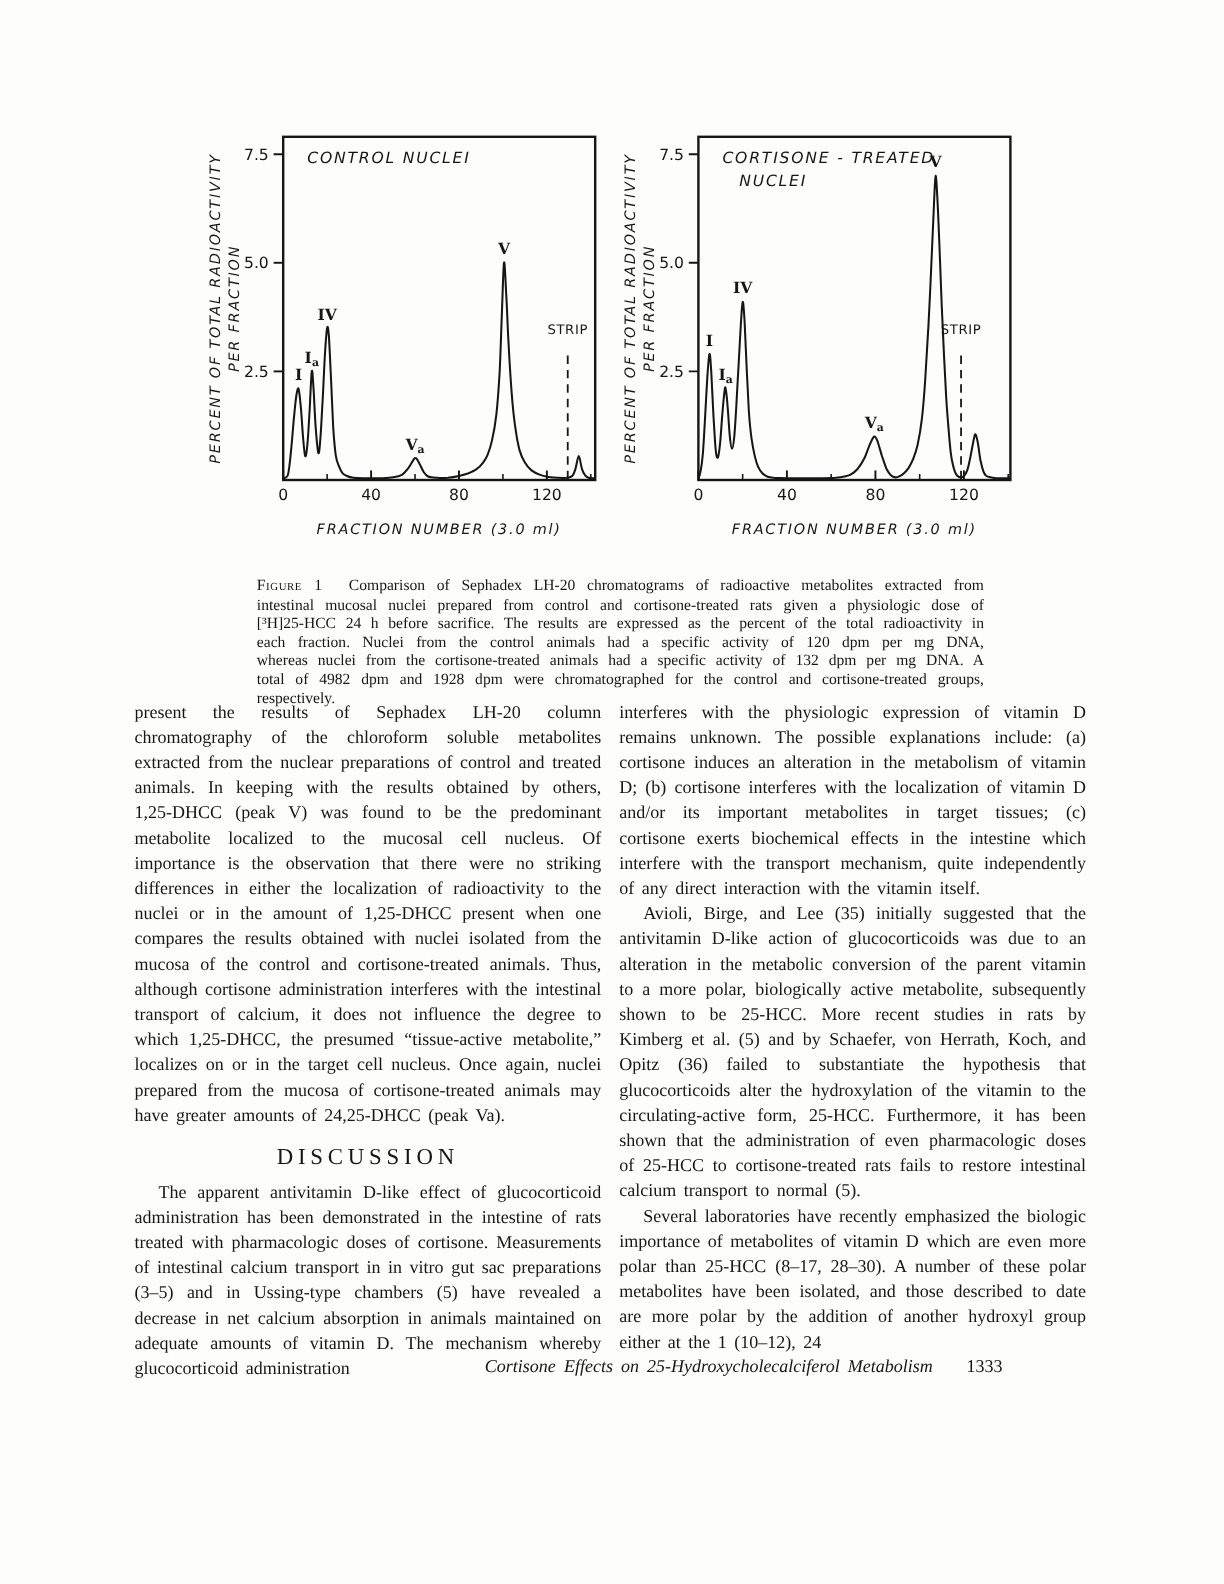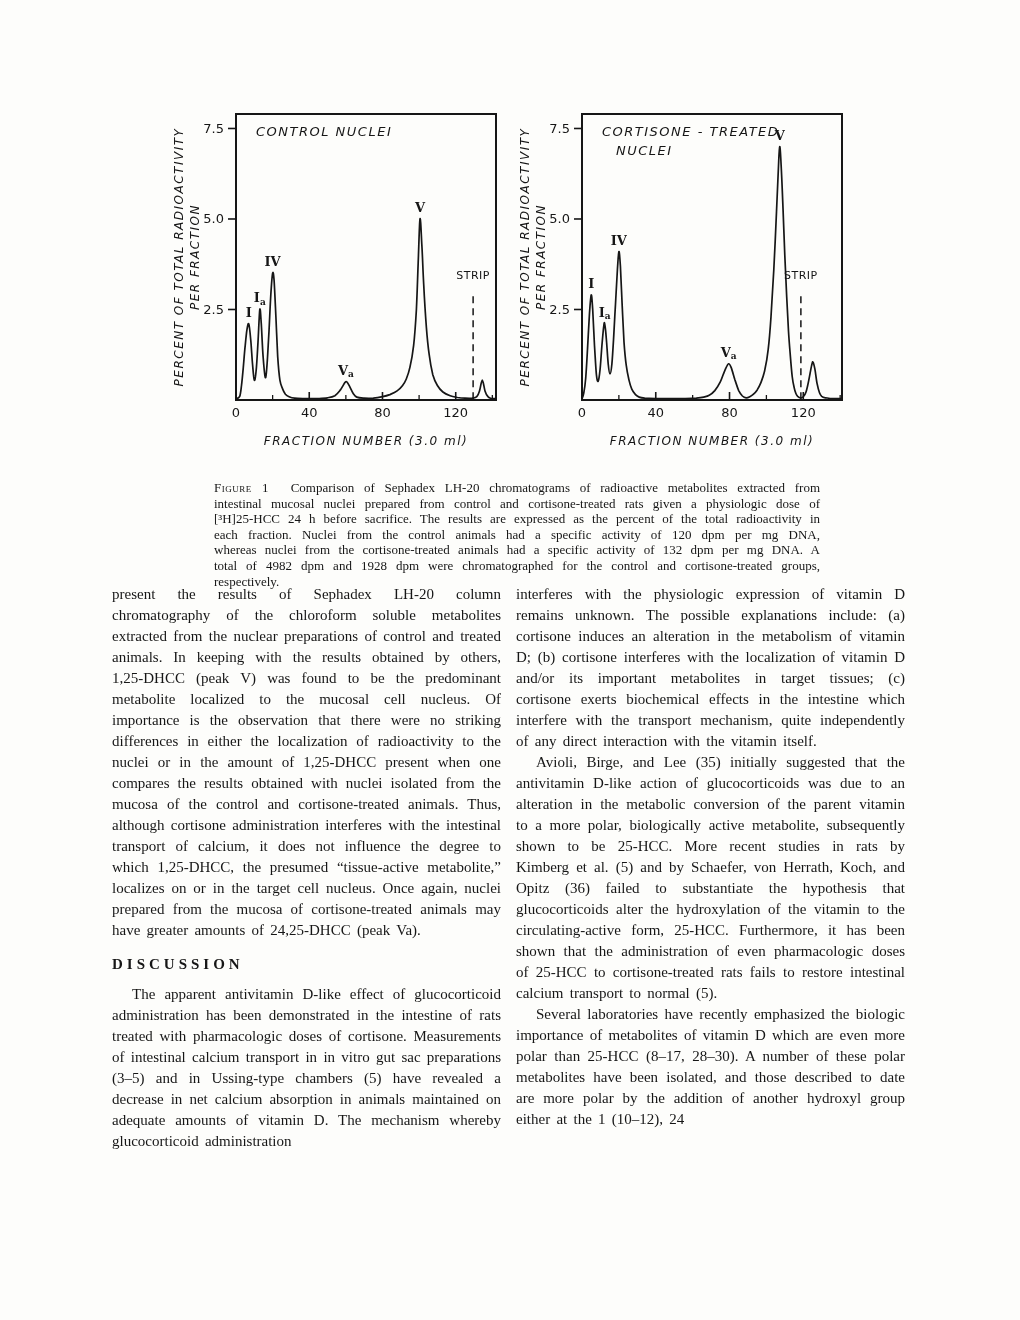--- a/index.html
+++ b/index.html
@@ -18,22 +18,22 @@
   .caption{
     position:absolute;top:480px;left:214px;width:606px;margin:0;
     font-size:13px;line-height:15.6px;text-align:justify;word-spacing:4.5px;
   }
   .figlabel{font-variant:small-caps;letter-spacing:0.5px;margin-right:12px;}
   .columns{position:absolute;top:584px;left:112px;width:794px;display:flex;gap:15px;}
   .col{width:389px;font-size:15px;line-height:21px;text-align:justify;word-spacing:2.5px;}
   .col p{margin:0;}
   .col p.indent{text-indent:20px;}
   h2.discussion{
-    font-family:"Liberation Serif",serif;font-size:15px;font-weight:700;
-    letter-spacing:4px;margin:13px 0 9px 0;word-spacing:0;
+    font-family:"Liberation Serif",serif;font-size:19px;font-weight:400;
+    letter-spacing:4px;text-align:center;margin:13px 0 9px 0;word-spacing:0;
   }
   .footer{position:absolute;top:1131px;left:404px;font-size:15px;}
   .running-title{font-style:italic;word-spacing:3px;}
   .page-number{font-style:normal;margin-left:28px;}
 </style>
 </head>
 <body>
 
 <div class="page">
 
@@ -118,14 +118,17 @@
       <h2 class="discussion">DISCUSSION</h2>
       <p class="indent">The apparent antivitamin D-like effect of glucocorticoid administration has been demonstrated in the intestine of rats treated with pharmacologic doses of cortisone. Measurements of intestinal calcium transport in in vitro gut sac preparations (3–5) and in Ussing-type chambers (5) have revealed a decrease in net calcium absorption in animals maintained on adequate amounts of vitamin D. The mechanism whereby glucocorticoid administration</p>
     </div>
     <div class="col">
       <p>interferes with the physiologic expression of vitamin D remains unknown. The possible explanations include: (a) cortisone induces an alteration in the metabolism of vitamin D; (b) cortisone interferes with the localization of vitamin D and/or its important metabolites in target tissues; (c) cortisone exerts biochemical effects in the intestine which interfere with the transport mechanism, quite independently of any direct interaction with the vitamin itself.</p>
       <p class="indent">Avioli, Birge, and Lee (35) initially suggested that the antivitamin D-like action of glucocorticoids was due to an alteration in the metabolic conversion of the parent vitamin to a more polar, biologically active metabolite, subsequently shown to be 25-HCC. More recent studies in rats by Kimberg et al. (5) and by Schaefer, von Herrath, Koch, and Opitz (36) failed to substantiate the hypothesis that glucocorticoids alter the hydroxylation of the vitamin to the circulating-active form, 25-HCC. Furthermore, it has been shown that the administration of even pharmacologic doses of 25-HCC to cortisone-treated rats fails to restore intestinal calcium transport to normal (5).</p>
       <p class="indent">Several laboratories have recently emphasized the biologic importance of metabolites of vitamin D which are even more polar than 25-HCC (8–17, 28–30). A number of these polar metabolites have been isolated, and those described to date are more polar by the addition of another hydroxyl group either at the 1 (10–12), 24</p>
     </div>
   </div>
 
+  <div class="footer">
+    <span class="running-title">Cortisone Effects on 25-Hydroxycholecalciferol Metabolism</span><span class="page-number">1333</span>
+  </div>
 
 </div>
 
 </body></html>

